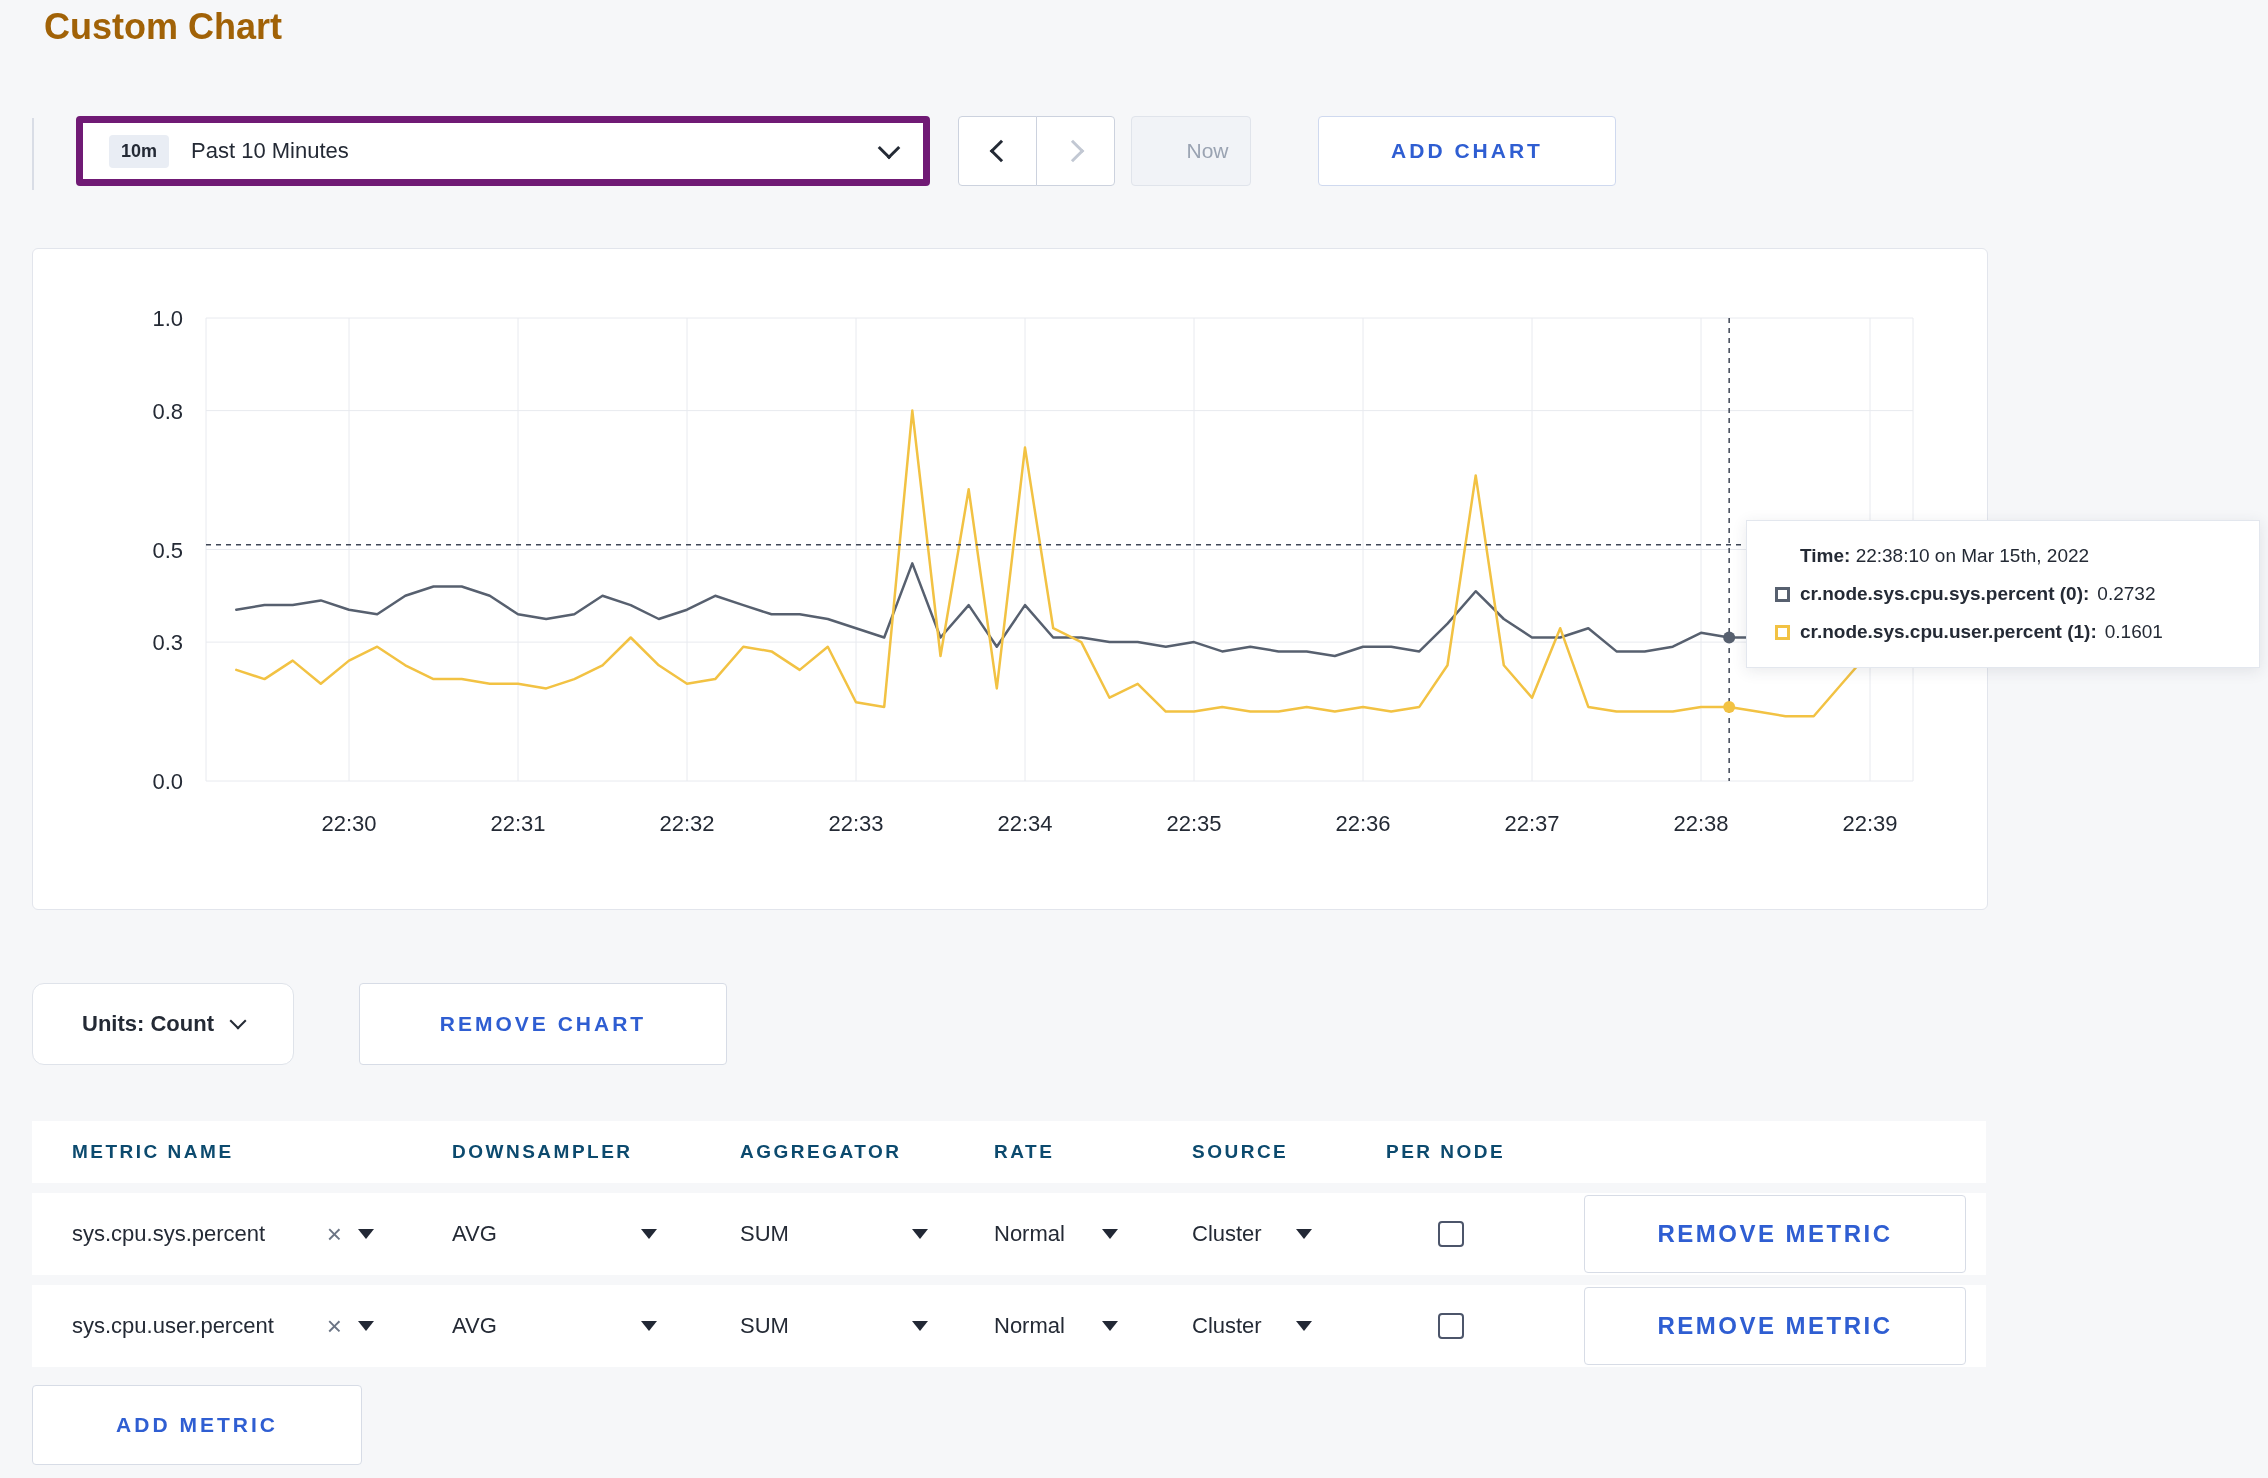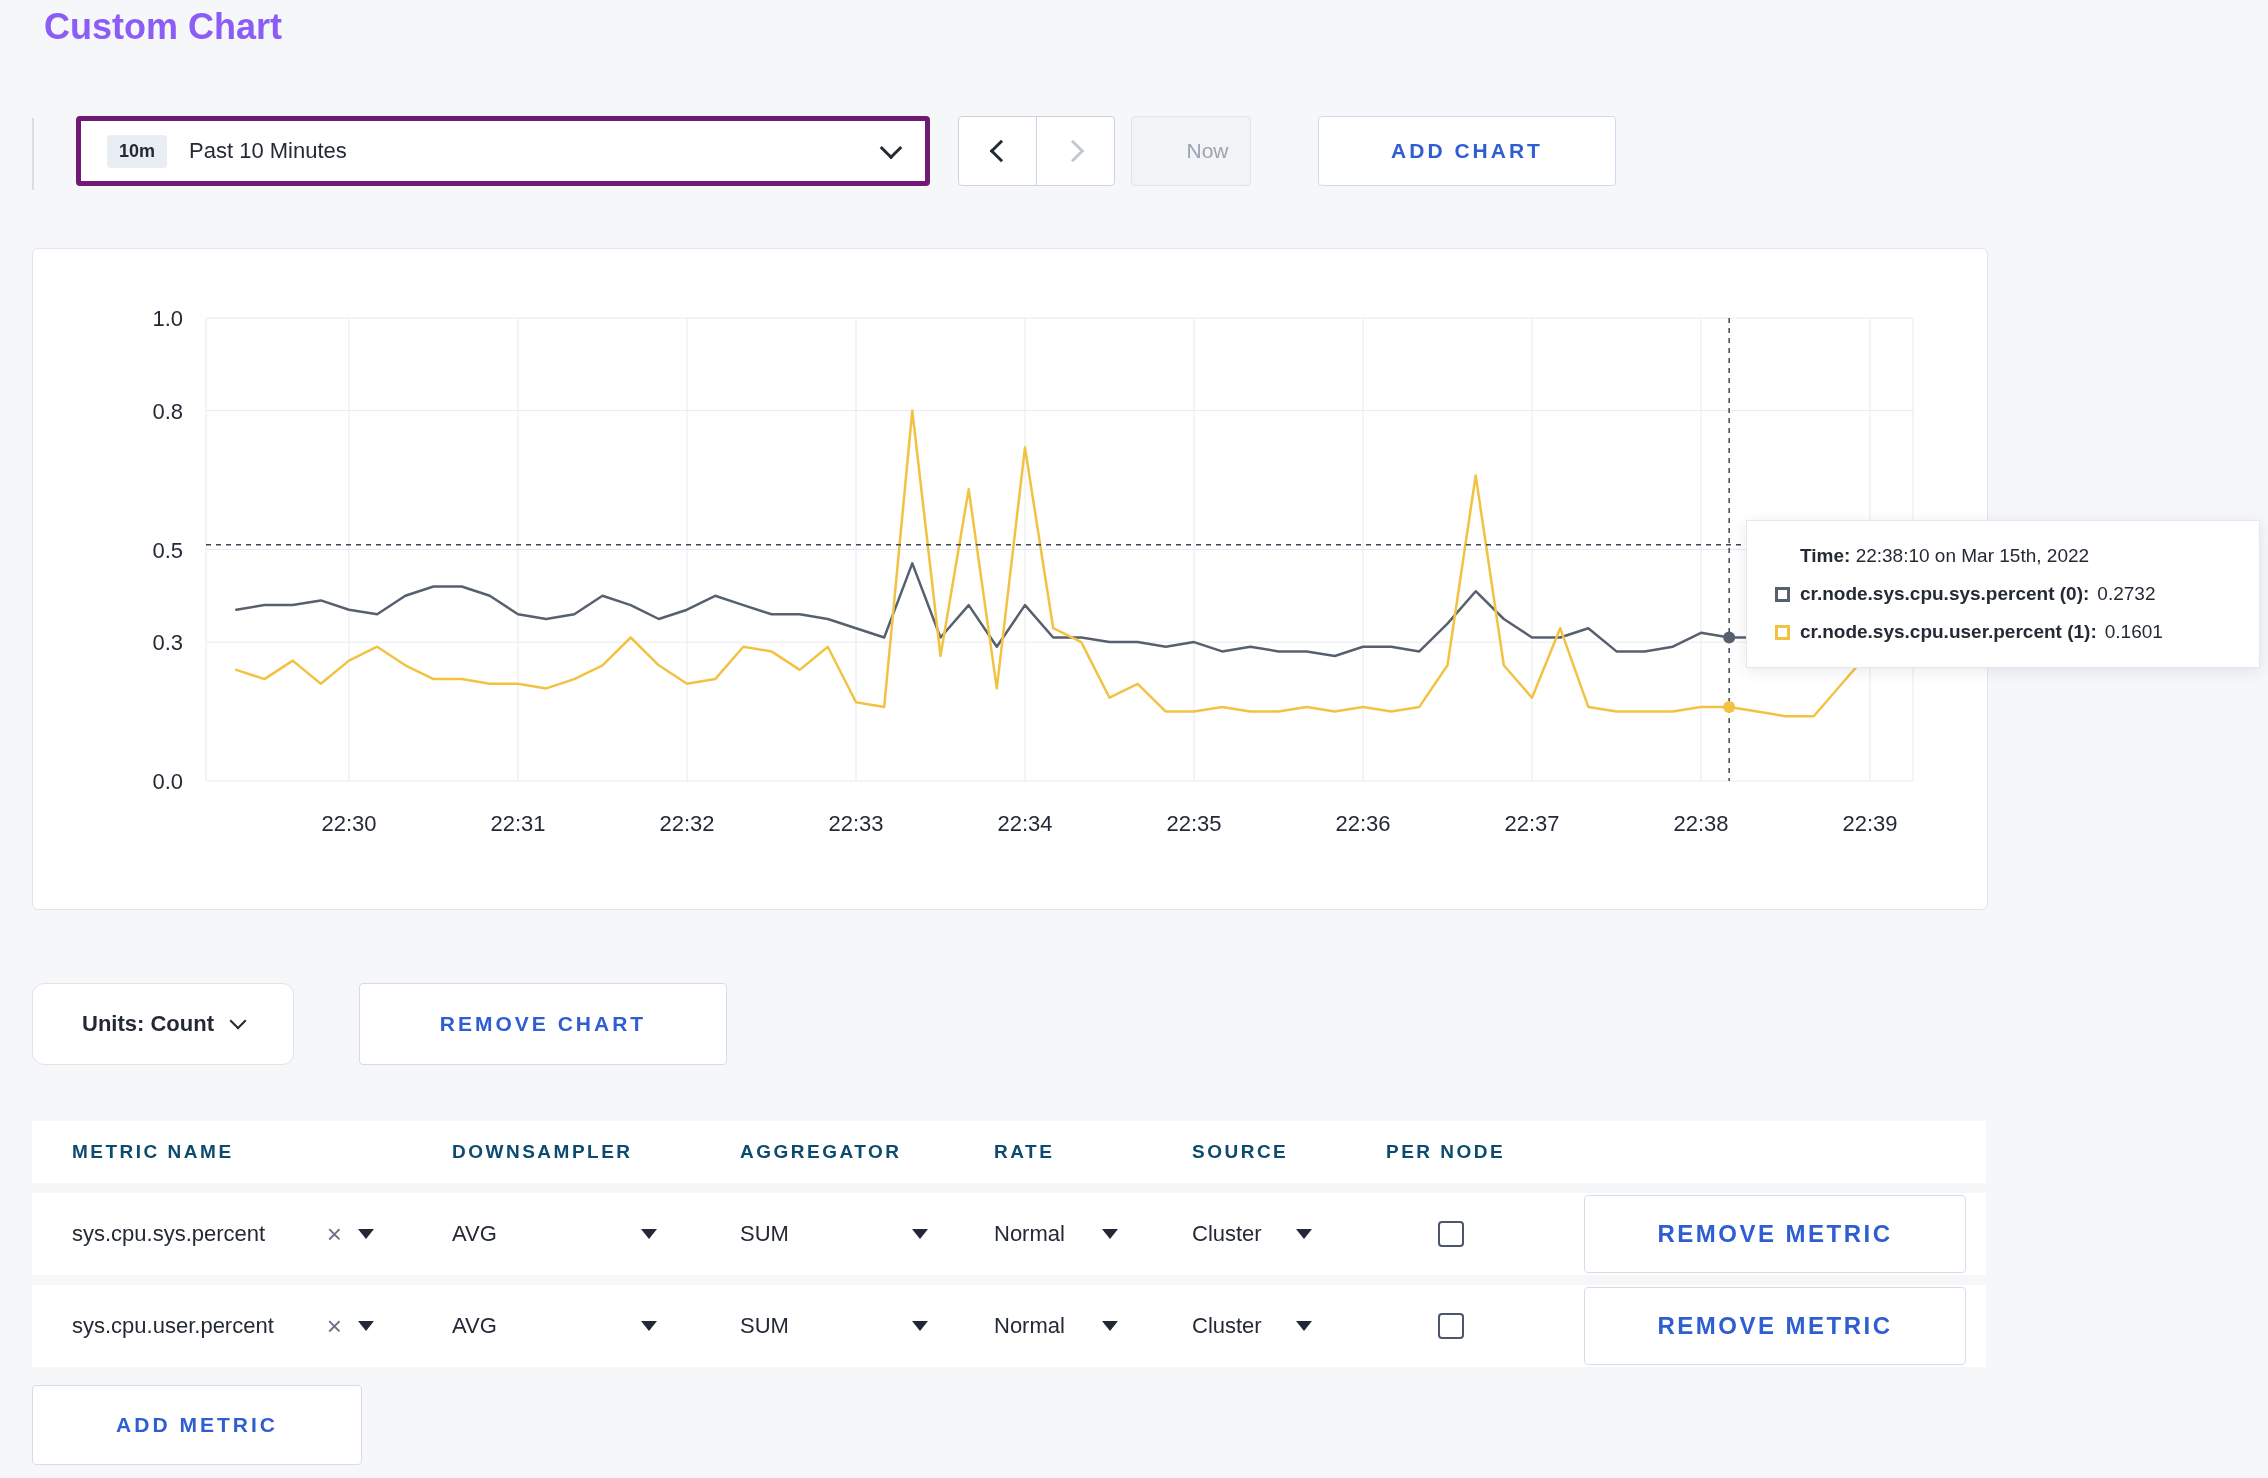--- a/index.html
+++ b/index.html
@@ -1,24 +1,24 @@
 <!DOCTYPE html>
 <html><head>
 <meta charset="utf-8">
 <style>
   html,body{margin:0;padding:0;}
   body{background:#f6f7f9;font-family:"Liberation Sans",sans-serif;color:#242a35;}
   .page{position:relative;width:2268px;height:1478px;overflow:hidden;background:#f6f7f9;}
 
-  .page-title{position:absolute;left:44px;top:6px;margin:0;font-size:36px;font-weight:700;color:#8b5cf6;}
+  .page-title{position:absolute;left:44px;top:6px;margin:0;font-size:36px;font-weight:700;color:#a16207;}
 
   .toolbar-divider{position:absolute;left:32px;top:118px;width:2px;height:72px;background:#d9dde6;}
 
   .time-select{position:absolute;left:76px;top:116px;width:854px;height:70px;background:#fff;
-    border:5px solid #701a75;border-radius:4px;display:flex;align-items:center;padding:0 26px;
+    border:7px solid #701a75;border-radius:4px;display:flex;align-items:center;padding:0 26px;
     box-sizing:border-box;cursor:pointer;}
   .badge{background:#e9edf4;border-radius:4px;padding:6px 12px;font-size:18px;font-weight:700;}
   .range-label{margin-left:22px;font-size:22px;}
 
   .chev{display:inline-block;width:13px;height:13px;border-right:3px solid #242a35;border-bottom:3px solid #242a35;}
   .chev-down{transform:rotate(45deg);margin-top:-6px;}
   .chev-left{transform:rotate(135deg);margin-left:6px;}
   .chev-right{transform:rotate(-45deg);margin-right:6px;}
   .chev.gray{border-color:#c2c8d3;}
   .chev.small{width:10px;height:10px;border-width:2.5px;}

